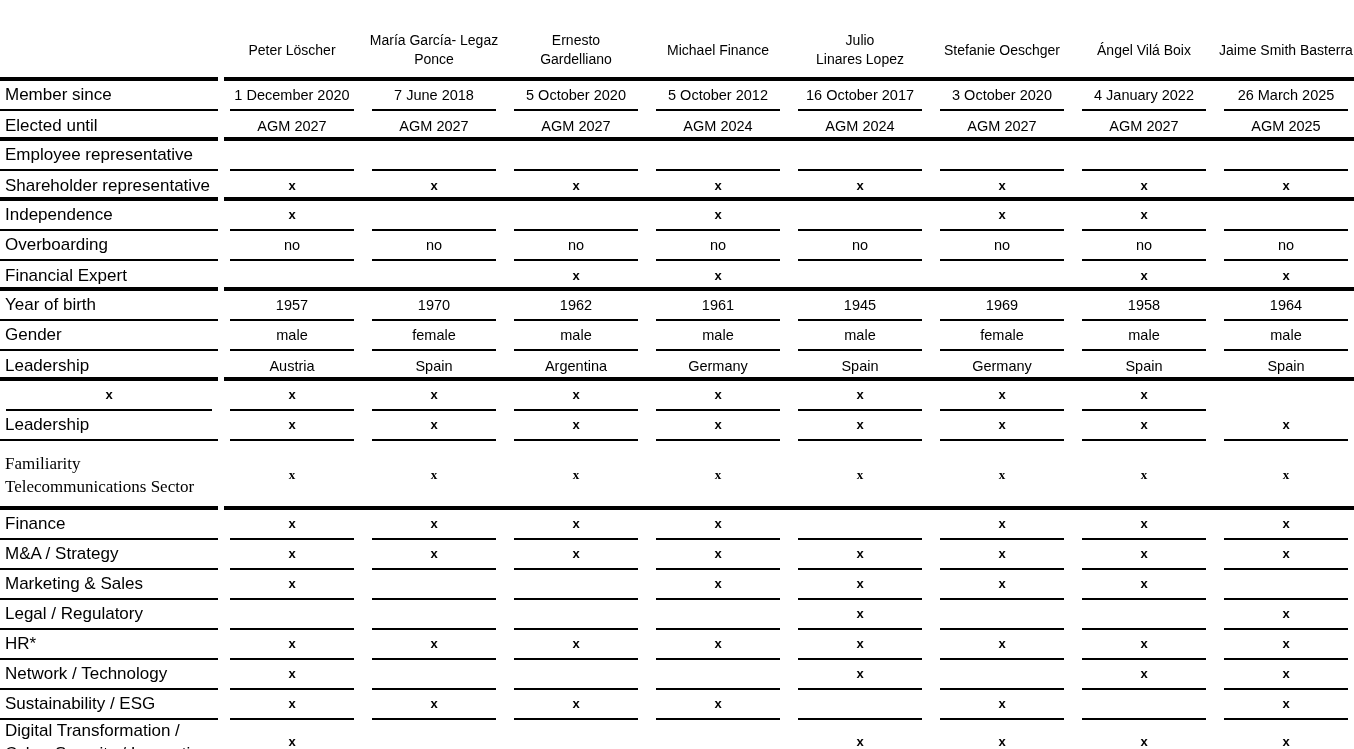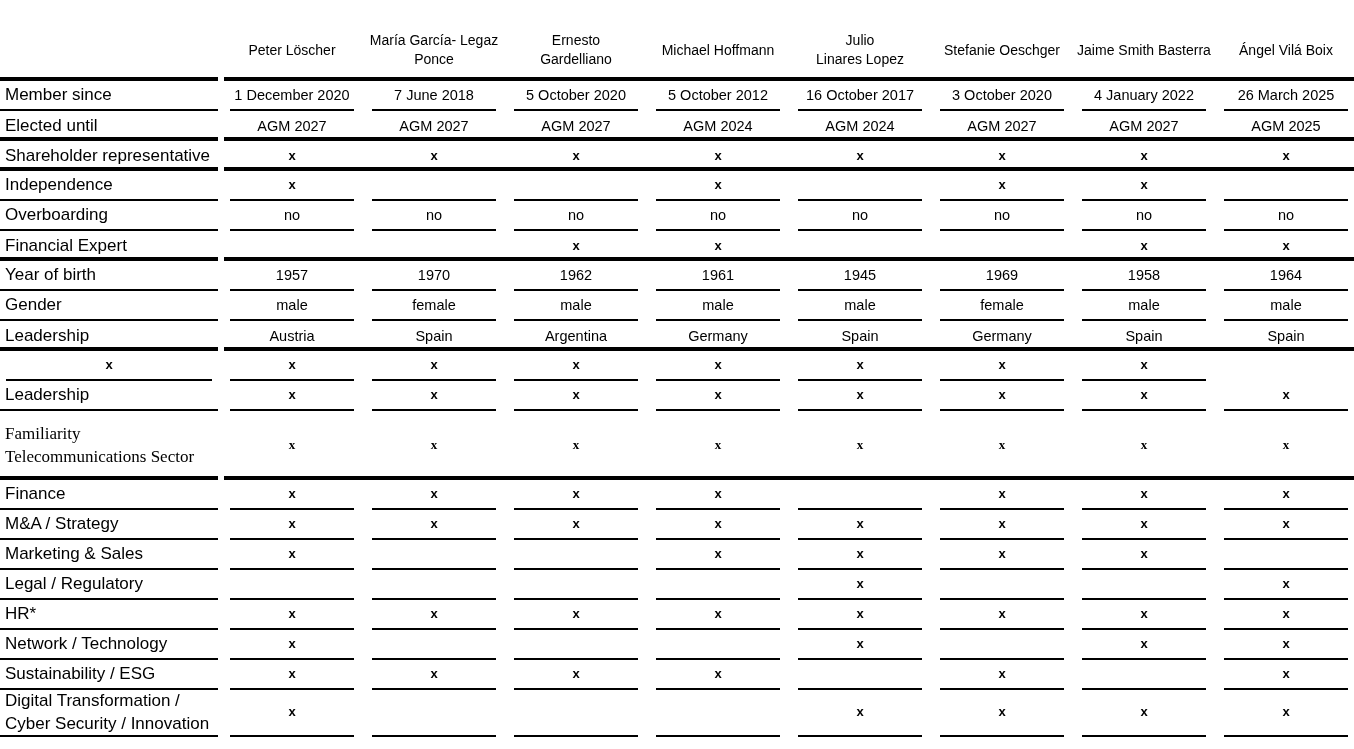--- a/index.html
+++ b/index.html
@@ -76,26 +76,26 @@
 <body>
 
 <div id="board-table" class="board-table">
     <div class="row r-header thick">
       <div class="cell label"></div>
       <div class="cell name">Peter Löscher</div>
       <div class="cell name">María García- Legaz
 Ponce</div>
       <div class="cell name">Ernesto
 Gardelliano</div>
-      <div class="cell name">Michael Hoffmann</div>
+      <div class="cell name">Michael Finance</div>
       <div class="cell name">Julio
 Linares Lopez</div>
       <div class="cell name">Stefanie Oeschger</div>
+      <div class="cell name">Ángel Vilá Boix</div>
       <div class="cell name">Jaime Smith Basterra</div>
-      <div class="cell name">Ángel Vilá Boix</div>
     </div>
     <div class="row">
       <div class="cell label">Member since</div>
       <div class="cell">1 December 2020</div>
       <div class="cell">7 June 2018</div>
       <div class="cell">5 October 2020</div>
       <div class="cell">5 October 2012</div>
       <div class="cell">16 October 2017</div>
       <div class="cell">3 October 2020</div>
       <div class="cell">4 January 2022</div>
@@ -104,20 +104,31 @@
     <div class="row thick">
       <div class="cell label">Elected until</div>
       <div class="cell">AGM 2027</div>
       <div class="cell">AGM 2027</div>
       <div class="cell">AGM 2027</div>
       <div class="cell">AGM 2024</div>
       <div class="cell">AGM 2024</div>
       <div class="cell">AGM 2027</div>
       <div class="cell">AGM 2027</div>
       <div class="cell">AGM 2025</div>
+    </div>
+    <div class="row">
+      <div class="cell label">Employee representative</div>
+      <div class="cell"></div>
+      <div class="cell"></div>
+      <div class="cell"></div>
+      <div class="cell"></div>
+      <div class="cell"></div>
+      <div class="cell"></div>
+      <div class="cell"></div>
+      <div class="cell"></div>
     </div>
     <div class="row thick">
       <div class="cell label">Shareholder representative</div>
       <div class="cell mark">x</div>
       <div class="cell mark">x</div>
       <div class="cell mark">x</div>
       <div class="cell mark">x</div>
       <div class="cell mark">x</div>
       <div class="cell mark">x</div>
       <div class="cell mark">x</div>

